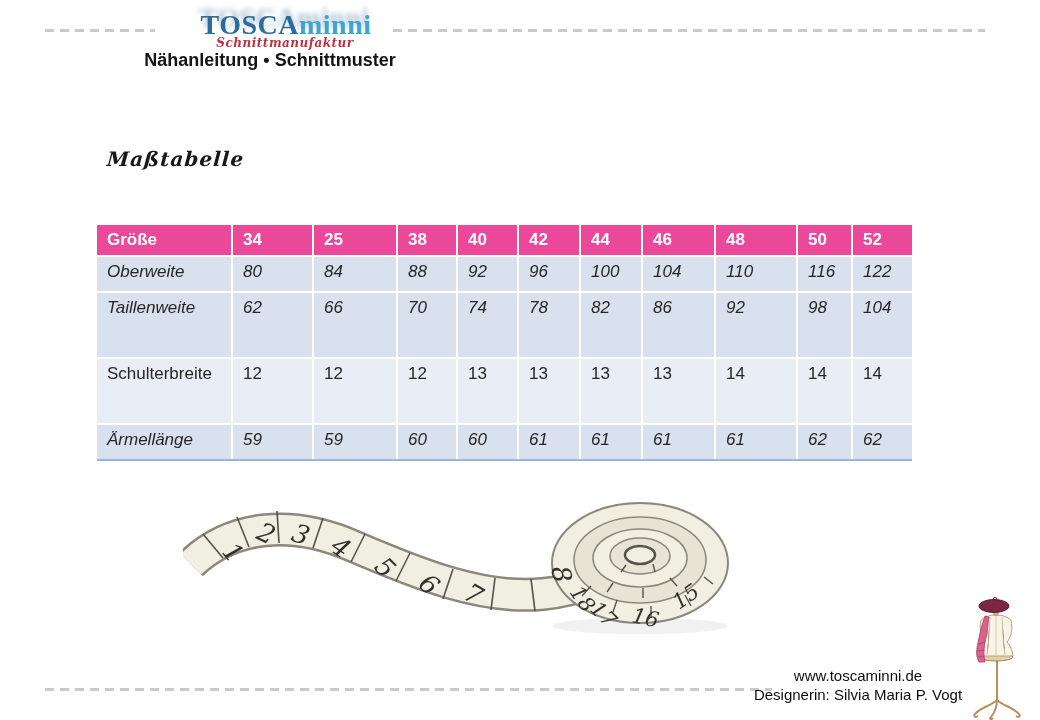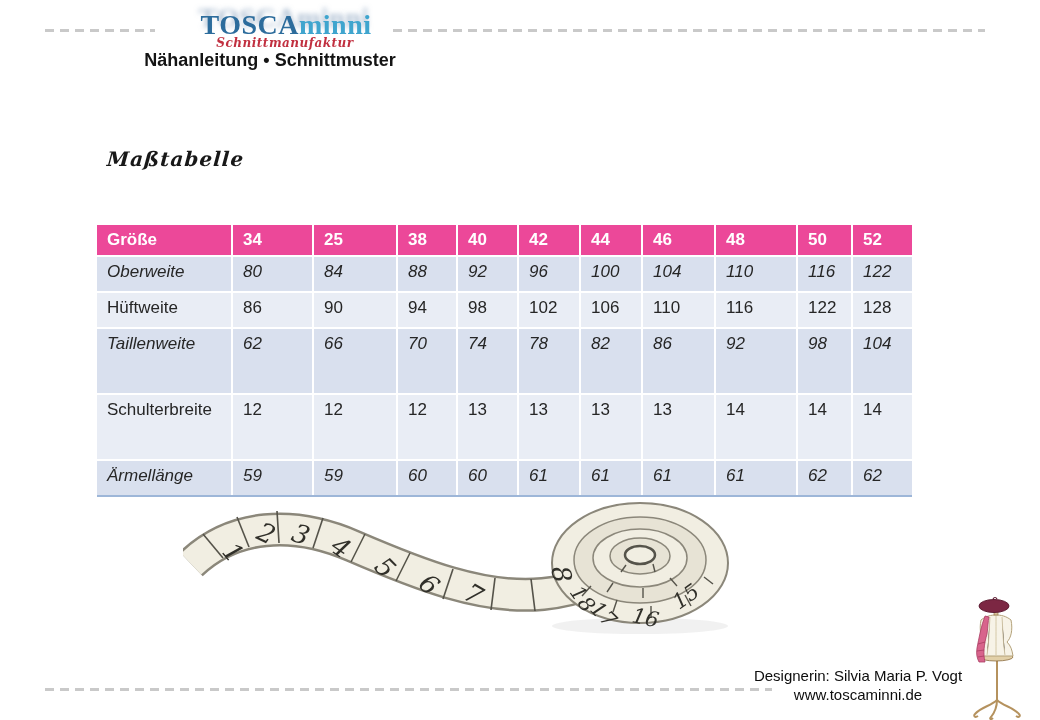--- a/index.html
+++ b/index.html
@@ -109,33 +109,20 @@
           <td>84</td>
           <td>88</td>
           <td>92</td>
           <td>96</td>
           <td>100</td>
           <td>104</td>
           <td>110</td>
           <td>116</td>
           <td>122</td>
         </tr>
-        <tr class="band-light h38">
-          <th>Hüftweite</th>
-          <td>86</td>
-          <td>90</td>
-          <td>94</td>
-          <td>98</td>
-          <td>102</td>
-          <td>106</td>
-          <td>110</td>
-          <td>116</td>
-          <td>122</td>
-          <td>128</td>
-        </tr>
         <tr class="band-dark h57">
           <th>Taillenweite</th>
           <td>62</td>
           <td>66</td>
           <td>70</td>
           <td>74</td>
           <td>78</td>
           <td>82</td>
           <td>86</td>
           <td>92</td>
@@ -246,17 +233,17 @@
       <line x1="17" y1="55" x2="24" y2="54"></line>
       <line x1="18" y1="61" x2="24" y2="60"></line>
     </g>
     <ellipse cx="34" cy="10" rx="15" ry="6.5" fill="#7c2743" stroke="#5d1c32" stroke-width="1"></ellipse>
     <path d="M33,3 C34,1 36,1 37,3" stroke="#5d1c32" stroke-width="1.2" fill="none"></path>
   </svg>
 
   <div class="dash dash-bottom"></div>
 
   <div class="footer">
+    <div>www.toscaminni.de</div>
     <div>Designerin: Silvia Maria P. Vogt</div>
-    <div>www.toscaminni.de</div>
   </div>
 
 </div>
 
 </body></html>

